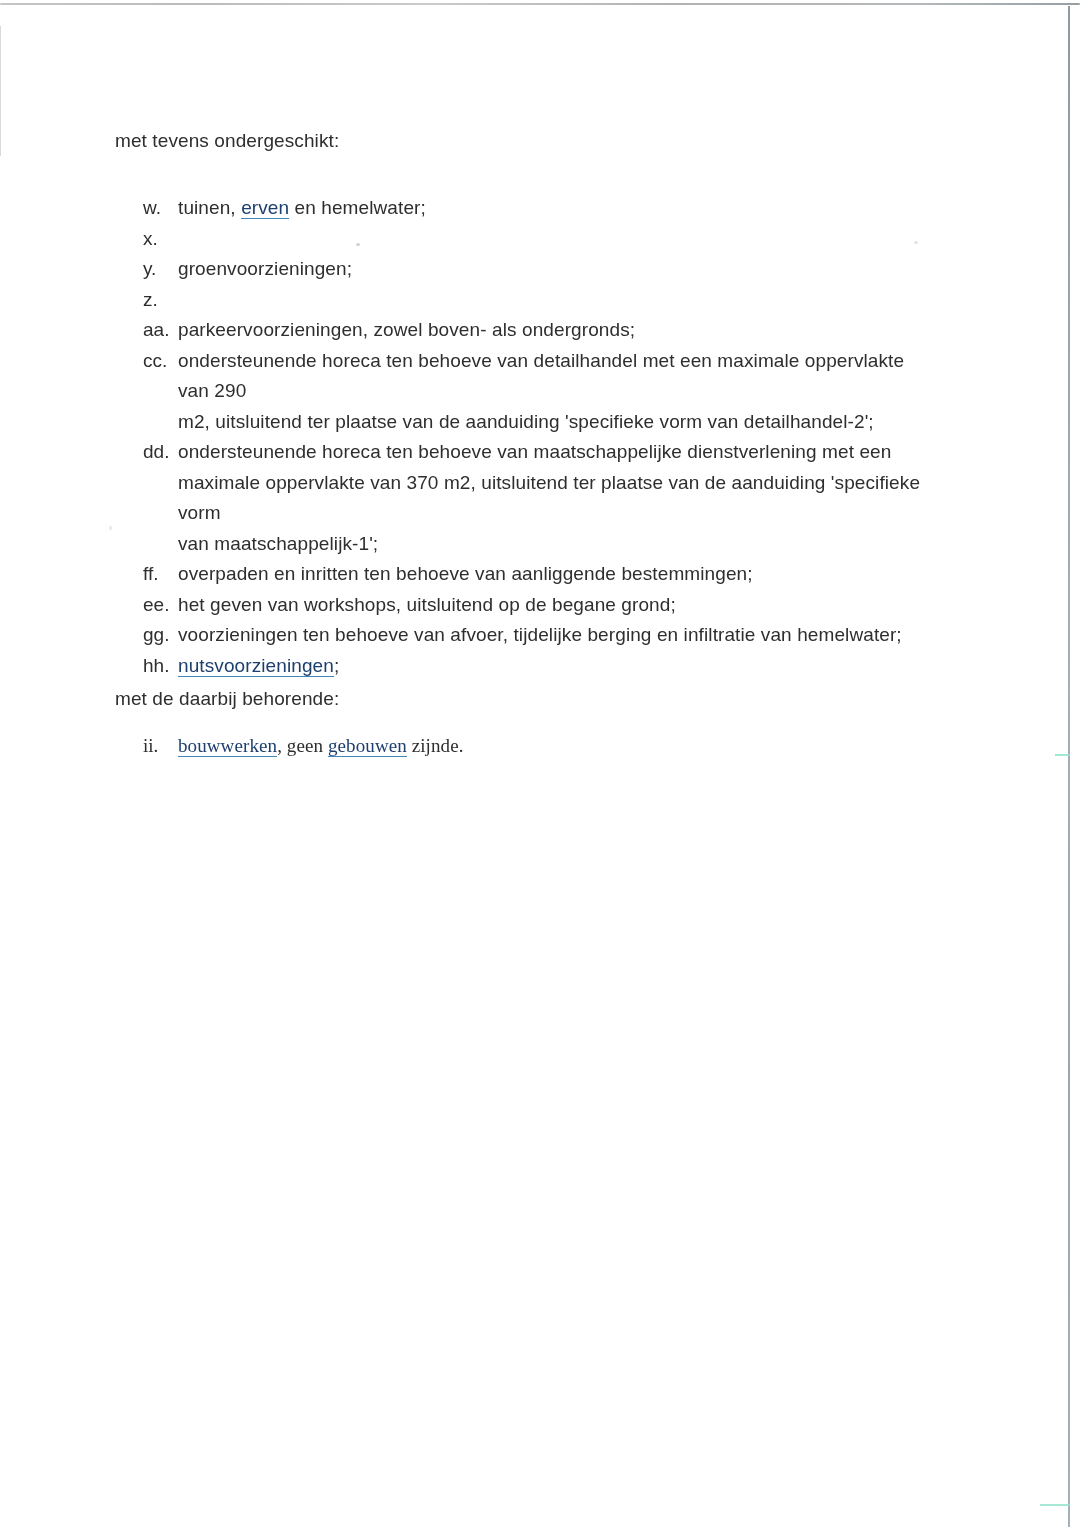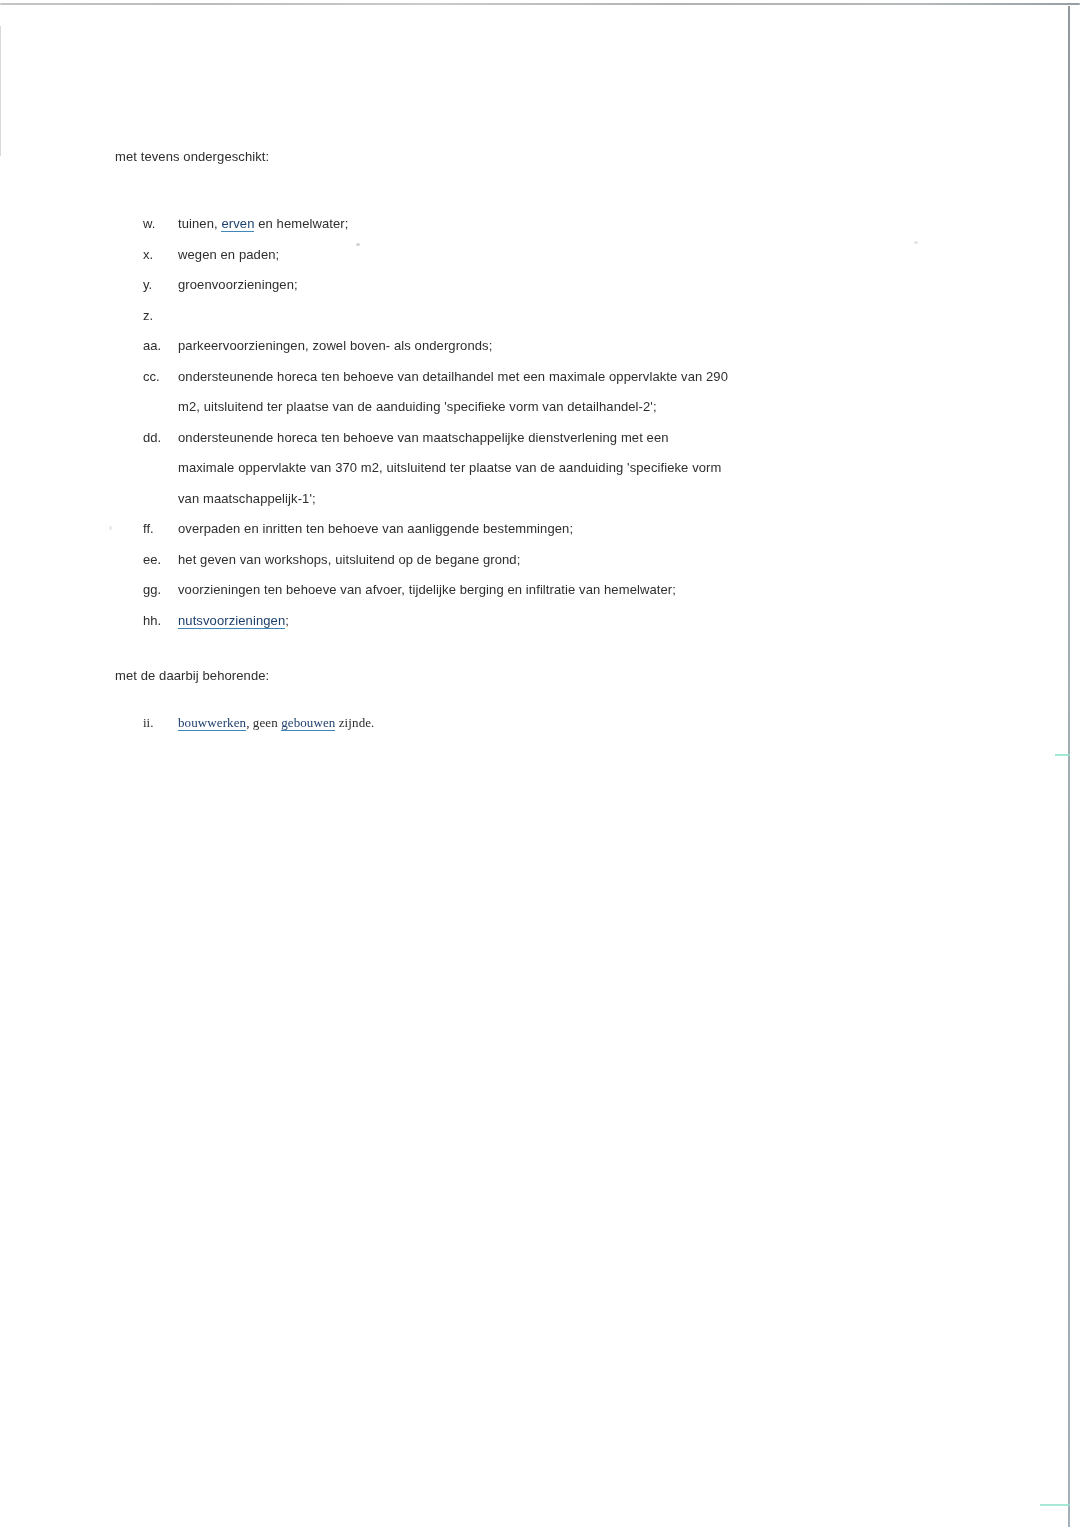--- a/index.html
+++ b/index.html
@@ -56,43 +56,43 @@
   }
   .speck { position: absolute; background: rgba(90,90,90,.28); border-radius: 50%; }
   .speck-1 { left: 356px; top: 243px; width: 4px; height: 3px; }
   .speck-2 { left: 914px; top: 241px; width: 4px; height: 3px; opacity:.6; }
   .speck-3 { left: 109px; top: 526px; width: 3px; height: 4px; opacity:.55; }
 
   
   .content {
     position: absolute;
     left: 115px;
-    top: 146px;
+    top: 130px;
     width: 860px;
-    font-size: 13px;
+    font-size: 19px;
   }
   .para {
     line-height: 22px;
     letter-spacing: .1px;
   }
   .list { margin-top: 41px; }
   .item { display: flex; align-items: flex-start; }
   .item .lbl {
     flex: none;
     width: 35px;
     margin-left: 28px;
     line-height: 30.5px;
   }
   .item .txt {
     width: 762px;
     line-height: 30.5px;
     white-space: pre-wrap;
     letter-spacing: .1px;
   }
-  .closing { margin-top: 29px; }
+  .closing { margin-top: 7px; }
   .final-list { margin-top: 21px; font-family: Liberation Serif, serif; }
   a.link {
     color: var(--link-text, #1d3f6e);
     text-decoration: none;
     border-bottom: 1.5px solid var(--link-underline, #3f87b8);
     cursor: pointer;
   }
 </style>
 </head>
 <body>
@@ -114,21 +114,20 @@
 
     <div class="list">
 
       <div class="item">
         <span class="lbl">w.</span>
         <span class="txt"><span>tuinen, </span><a class="link">erven</a><span> en hemelwater;</span></span>
       </div>
 
       <div class="item">
         <span class="lbl">x.</span>
-        <span class="txt">wegen en paden;</span>
       </div>
 
       <div class="item">
         <span class="lbl">y.</span>
         <span class="txt">groenvoorzieningen;</span>
       </div>
 
       <div class="item">
         <span class="lbl">z.</span>
       </div>

